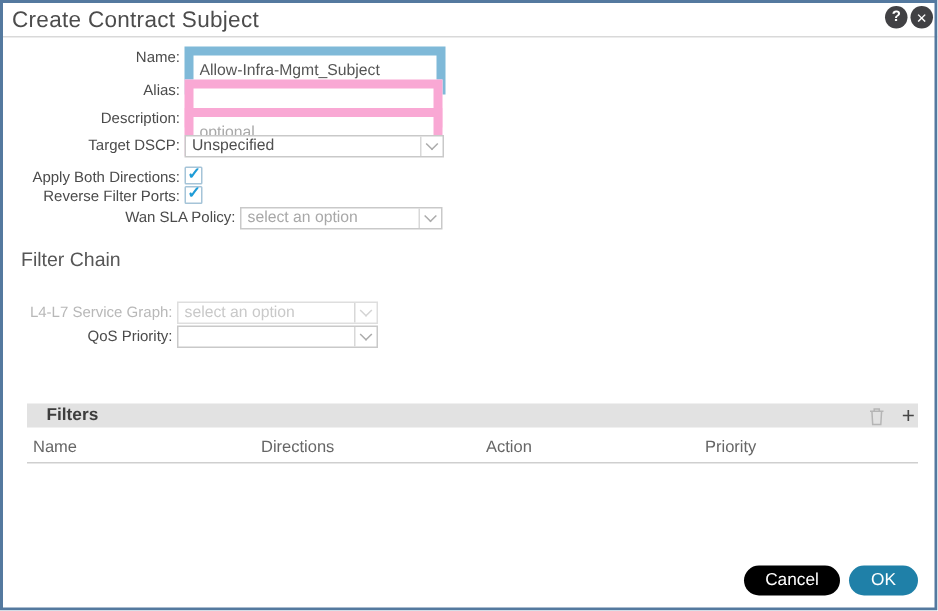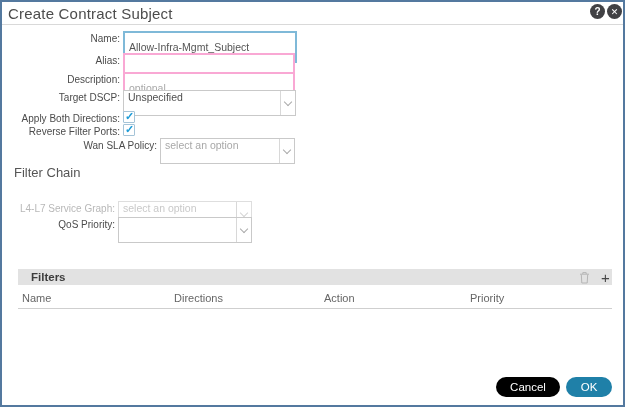--- a/index.html
+++ b/index.html
@@ -15,25 +15,25 @@
   .title{left:8px;top:5px;font-size:15px;color:#4c4c4c;letter-spacing:.2px;}
   .hdr-divider{left:0;top:24px;width:625px;height:1px;background:#d9d9d9;}
   .circle-btn{width:15px;height:15px;border-radius:50%;background:#414144;color:#ffffff;
     display:flex;align-items:center;justify-content:center;cursor:pointer;top:4px;}
   .circle-btn.help{left:590px;font-size:10px;font-weight:bold;}
   .circle-btn.close{left:607px;font-size:9px;}
 
   
   .lbl{position:absolute;width:120px;text-align:right;font-size:10px;color:#4b4b4b;line-height:15px;}
   .lbl.dim{color:#b8b8b8;}
-  .tinput{position:absolute;box-sizing:border-box;height:32px;border:2px solid #f9a8d4;background:#fff;
+  .tinput{position:absolute;box-sizing:border-box;height:32px;border:6px solid #f9a8d4;background:#fff;
     font-family:"Liberation Sans",sans-serif;font-size:10.5px;color:#555;padding:0 4px;outline:none;}
   .tinput.focused{border-color:#7fb9d8;}
   .tinput::placeholder{color:#a8a8a8;}
-  .select{position:absolute;box-sizing:border-box;height:26px;border:1px solid #c9c9c9;background:#fff;
+  .select{position:absolute;box-sizing:border-box;height:15px;border:1px solid #c9c9c9;background:#fff;
     font-size:10.5px;color:#4f4f4f;line-height:13px;padding-left:4px;cursor:pointer;}
   .select .val{display:inline-block;max-width:calc(100% - 20px);overflow:hidden;white-space:nowrap;}
   .select .ph{color:#a8a8a8;}
   .chev-box{position:absolute;top:0;bottom:0;right:0;width:14px;border-left:1px solid #d8d8d8;
     display:flex;align-items:center;justify-content:center;}
   .chev{width:5px;height:5px;border-right:1px solid #ababab;border-bottom:1px solid #ababab;
     transform:rotate(45deg);margin-top:-3px;}
   .select.disabled{border-color:#dedede;cursor:default;}
   .select.disabled .ph{color:#c9c9c9;}
   .select.disabled .chev{border-color:#d4d4d4;}

